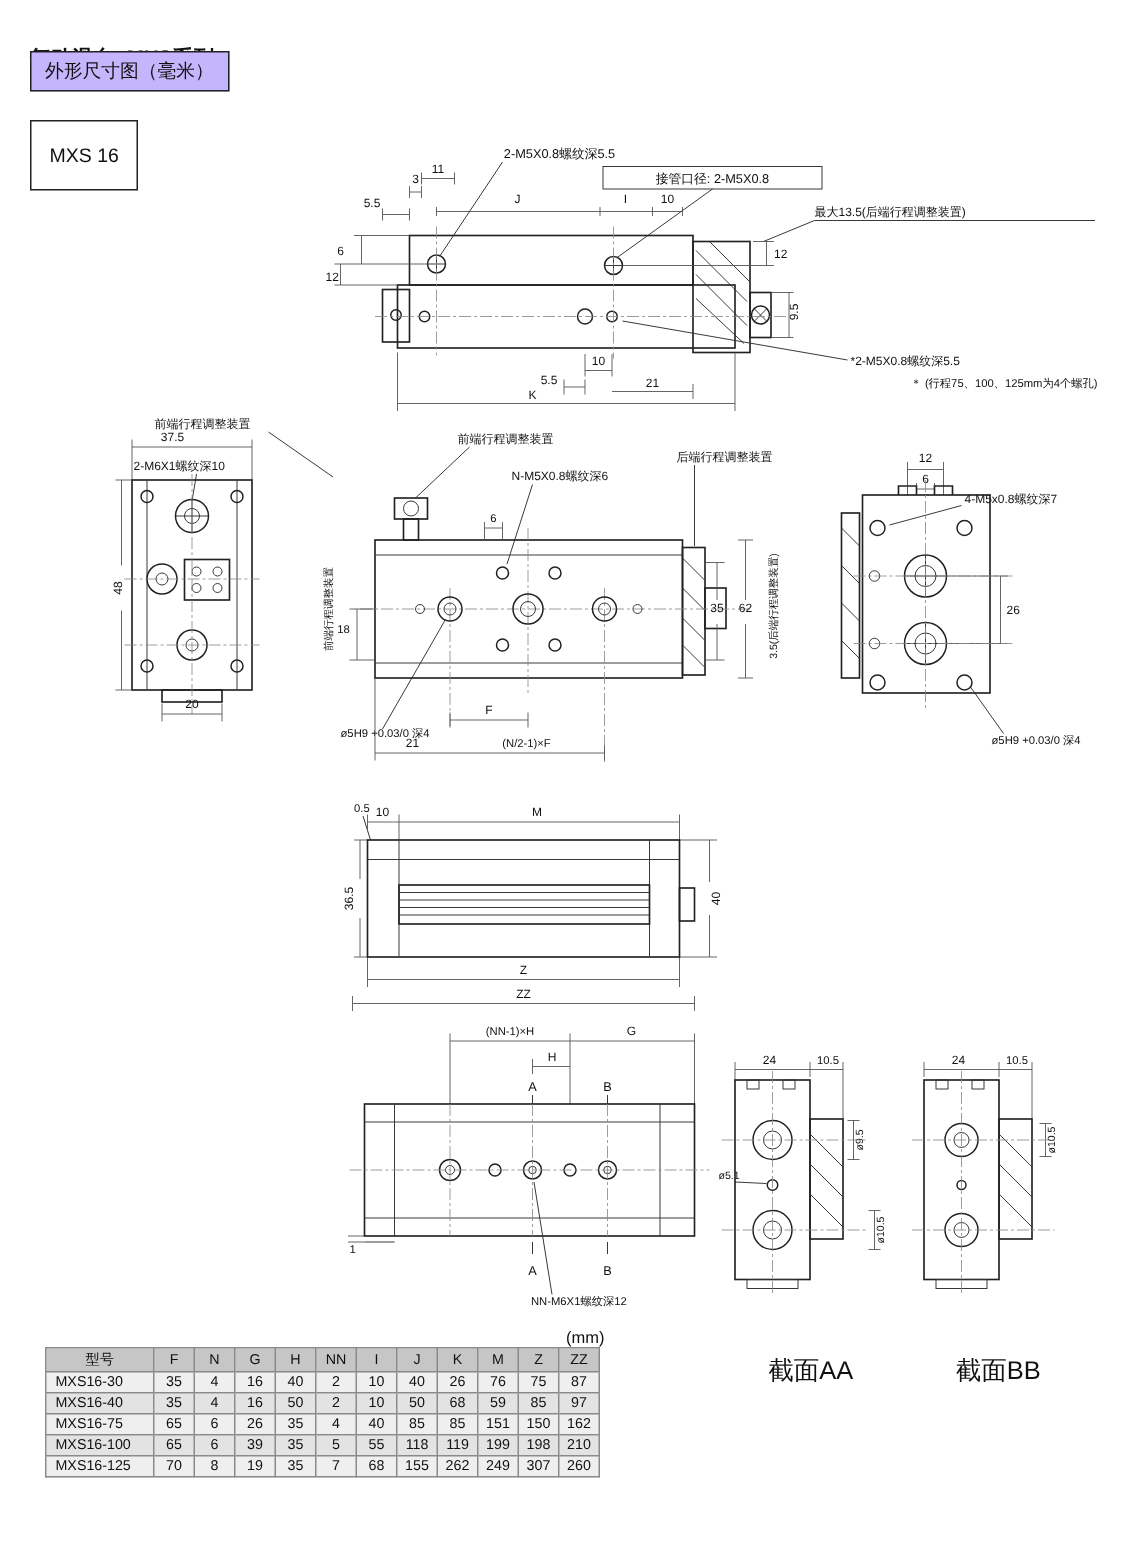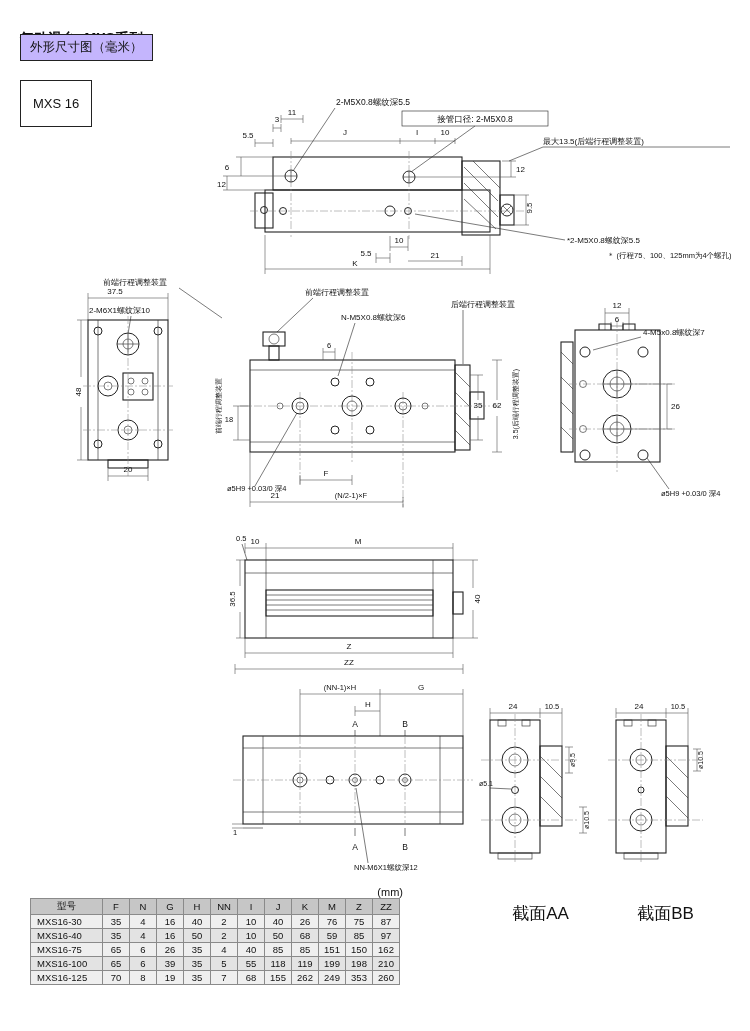--- a/index.html
+++ b/index.html
@@ -439,17 +439,17 @@
         <td>MXS16-125</td>
         <td>70</td>
         <td>8</td>
         <td>19</td>
         <td>35</td>
         <td>7</td>
         <td>68</td>
         <td>155</td>
         <td>262</td>
         <td>249</td>
-        <td>353</td>
+        <td>307</td>
         <td>260</td>
       </tr>
     </tbody>
 </table>
 
 </body></html>

